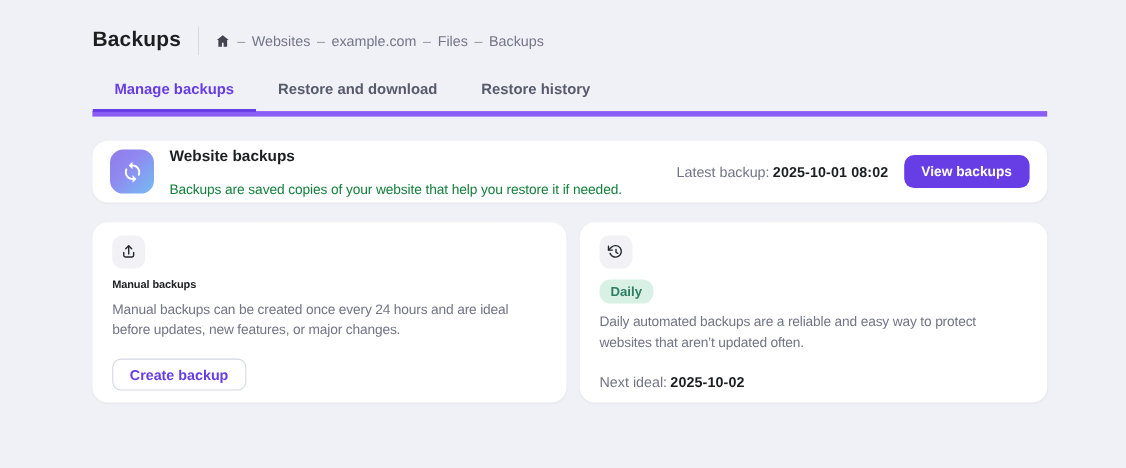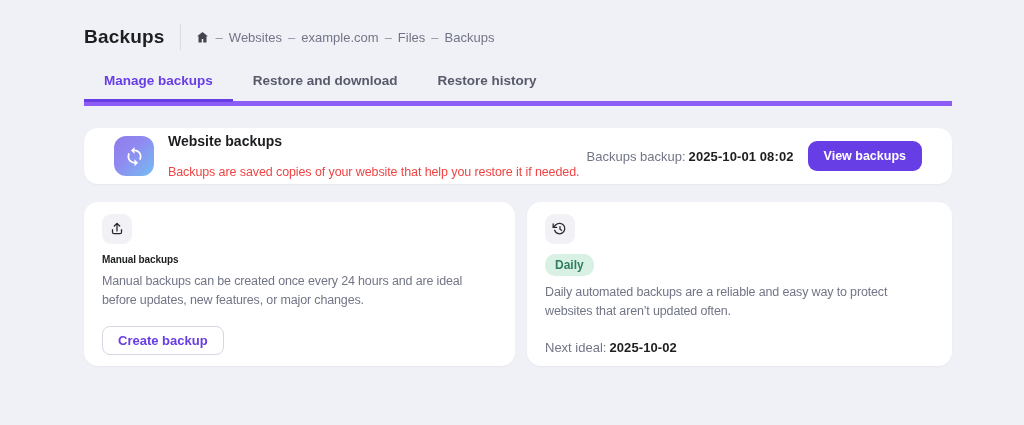--- a/index.html
+++ b/index.html
@@ -31,31 +31,31 @@
     margin-bottom: -1px;
     border-radius: 1px;
   }
   .tab.active { color: #673de6; border-bottom-color: #673de6; }
 
   
   .banner {
     margin-top: 22px; height: 56px;
     background: #fff; border-radius: 14px;
     display: flex; align-items: center;
-    padding: 0 30px;
+    padding: 0 16px;
     box-shadow: 0 1px 2px rgba(30,32,50,.04);
   }
   .banner-icon {
     width: 40px; height: 40px; border-radius: 12px; flex: none;
     background: linear-gradient(135deg, #8f7cec 0%, #9089f0 40%, #74bdf2 100%);
     display: flex; align-items: center; justify-content: center;
   }
   .banner-text { margin-left: 14px; }
   .banner-title { font-size: 14px; font-weight: bold; }
-  .banner-desc { font-size: 12.5px; color: #ef4444; margin-top: 16px; letter-spacing: -.1px; }
+  .banner-desc { font-size: 12.5px; color: #15803d; margin-top: 16px; letter-spacing: -.1px; }
   .banner-right { margin-left: auto; display: flex; align-items: center; gap: 14px; }
   .latest { font-size: 13px; color: #727586; white-space: nowrap; }
   .latest b, .next-backup b { color: #1d1e20; margin-left: 3px; letter-spacing: .1px; }
   .btn-primary {
     background: #673de6; color: #fff;
     font-family: inherit; font-weight: bold; font-size: 12.5px;
     border: none; border-radius: 9px;
     padding: 8px 16px; cursor: pointer; white-space: nowrap;
   }
 
@@ -131,21 +131,21 @@
     <div class="banner-icon">
       <svg width="21" height="21" viewBox="0 0 24 24" fill="#ffffff">
         <path d="M12 4V1L8 5l4 4V6c3.31 0 6 2.69 6 6 0 1.01-.25 1.97-.7 2.8l1.46 1.46A7.93 7.93 0 0 0 20 12c0-4.42-3.58-8-8-8zm0 14c-3.31 0-6-2.69-6-6 0-1.01.25-1.97.7-2.8L5.24 7.74A7.93 7.93 0 0 0 4 12c0 4.42 3.58 8 8 8v3l4-4-4-4v3z"></path>
       </svg>
     </div>
     <div class="banner-text">
       <div class="banner-title">Website backups</div>
       <div class="banner-desc">Backups are saved copies of your website that help you restore it if needed.</div>
     </div>
     <div class="banner-right">
-      <span class="latest"><span>Backups backup:</span><b>2025-10-01 08:02</b></span>
+      <span class="latest"><span>Latest backup:</span><b>2025-10-01 08:02</b></span>
       <button class="btn-primary">View backups</button>
     </div>
   </div>
 
   <div class="cards">
 
     <div class="card manual">
       <div class="card-icon">
         <svg width="18" height="18" viewBox="0 0 24 24" fill="none" stroke="#26282f" stroke-width="1.7" stroke-linecap="round" stroke-linejoin="round">
           <path d="M12 14.5V5"></path>

